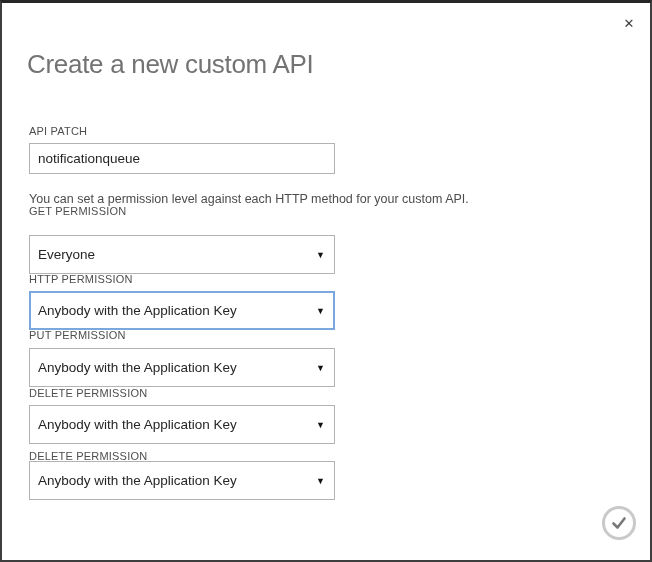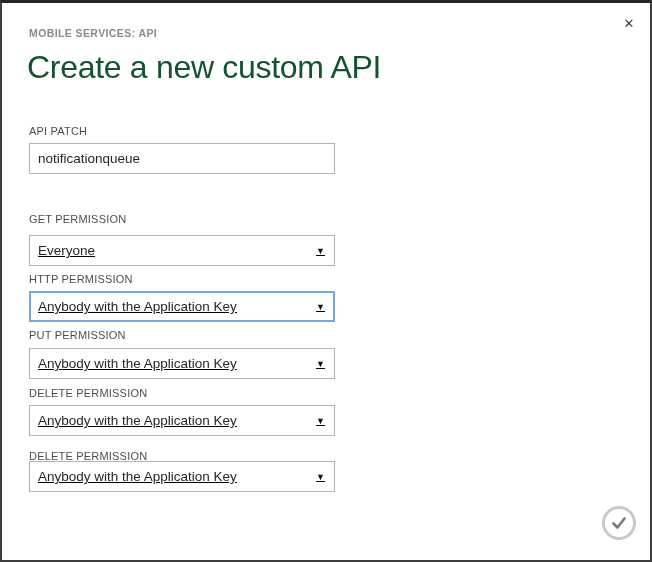--- a/index.html
+++ b/index.html
@@ -25,23 +25,23 @@
     cursor: pointer; user-select: none;
   }
   .breadcrumb {
     position: absolute; left: 27px; top: 24px;
     font-size: 10.5px; font-weight: 700;
     letter-spacing: 0.4px;
     color: #8a8a8a;
   }
   .title {
     position: absolute; left: 25px; top: 46px;
-    font-size: 32px; font-weight: 300;
+    font-size: 26px; font-weight: 300;
     letter-spacing: -0.3px;
-    color: #14532d;
+    color: #737373;
   }
   .field-label {
     position: absolute; left: 27px;
     font-size: 11px; font-weight: 400;
     letter-spacing: 0.2px;
     color: #4e4e4e;
   }
   .text-input {
     position: absolute; left: 27px; top: 140px;
     width: 306px; height: 31px;
@@ -52,27 +52,26 @@
     padding: 5px 8px;
     outline: none;
   }
   .description {
     position: absolute; left: 27px; top: 189px;
     font-size: 12.5px; color: #4c4c4c;
     white-space: nowrap;
   }
   .select-box {
     position: absolute; left: 27px;
-    width: 306px; height: 31px;
+    width: 306px; height: 39px;
     border: 1px solid #b3b3b3;
     background: #ffffff;
     display: flex; align-items: center;
     padding: 0 8px;
     cursor: pointer;
-    text-decoration: underline;
   }
   .select-box.focused {
     border: 2px solid #7aa7dd;
     padding: 0 7px;
   }
   .select-value {
     flex: 1;
     font-size: 13.5px; color: #262626;
     white-space: nowrap; overflow: hidden;
   }
@@ -92,30 +91,30 @@
   }
   .submit-button svg { display: block; }
 </style>
 </head>
 <body>
 
 <div class="dialog">
 
   <span class="close-x">✕</span>
 
-  <div class="breadcrumb">MOBILE SERVICES: API</div>
 
   <h1 class="title">Create a new custom API</h1>
 
   <div class="field-label" style="top:122px">API PATCH</div>
 
   <input class="text-input" type="text" value="notificationqueue" style="">
 
+  <div class="description">You can set a permission level against each HTTP method for your custom API.</div>
 
-  <div class="field-label" style="top:210px">GET PERMISSION</div>
+  <div class="field-label" style="top:202px">GET PERMISSION</div>
   <div class="select-box" style="top:232px">
     <span class="select-value">Everyone</span>
     <span class="select-arrow">▼</span>
   </div>
 
   <div class="field-label" style="top:270px">HTTP PERMISSION</div>
   <div class="select-box focused" style="top:288px">
     <span class="select-value">Anybody with the Application Key</span>
     <span class="select-arrow">▼</span>
   </div>

